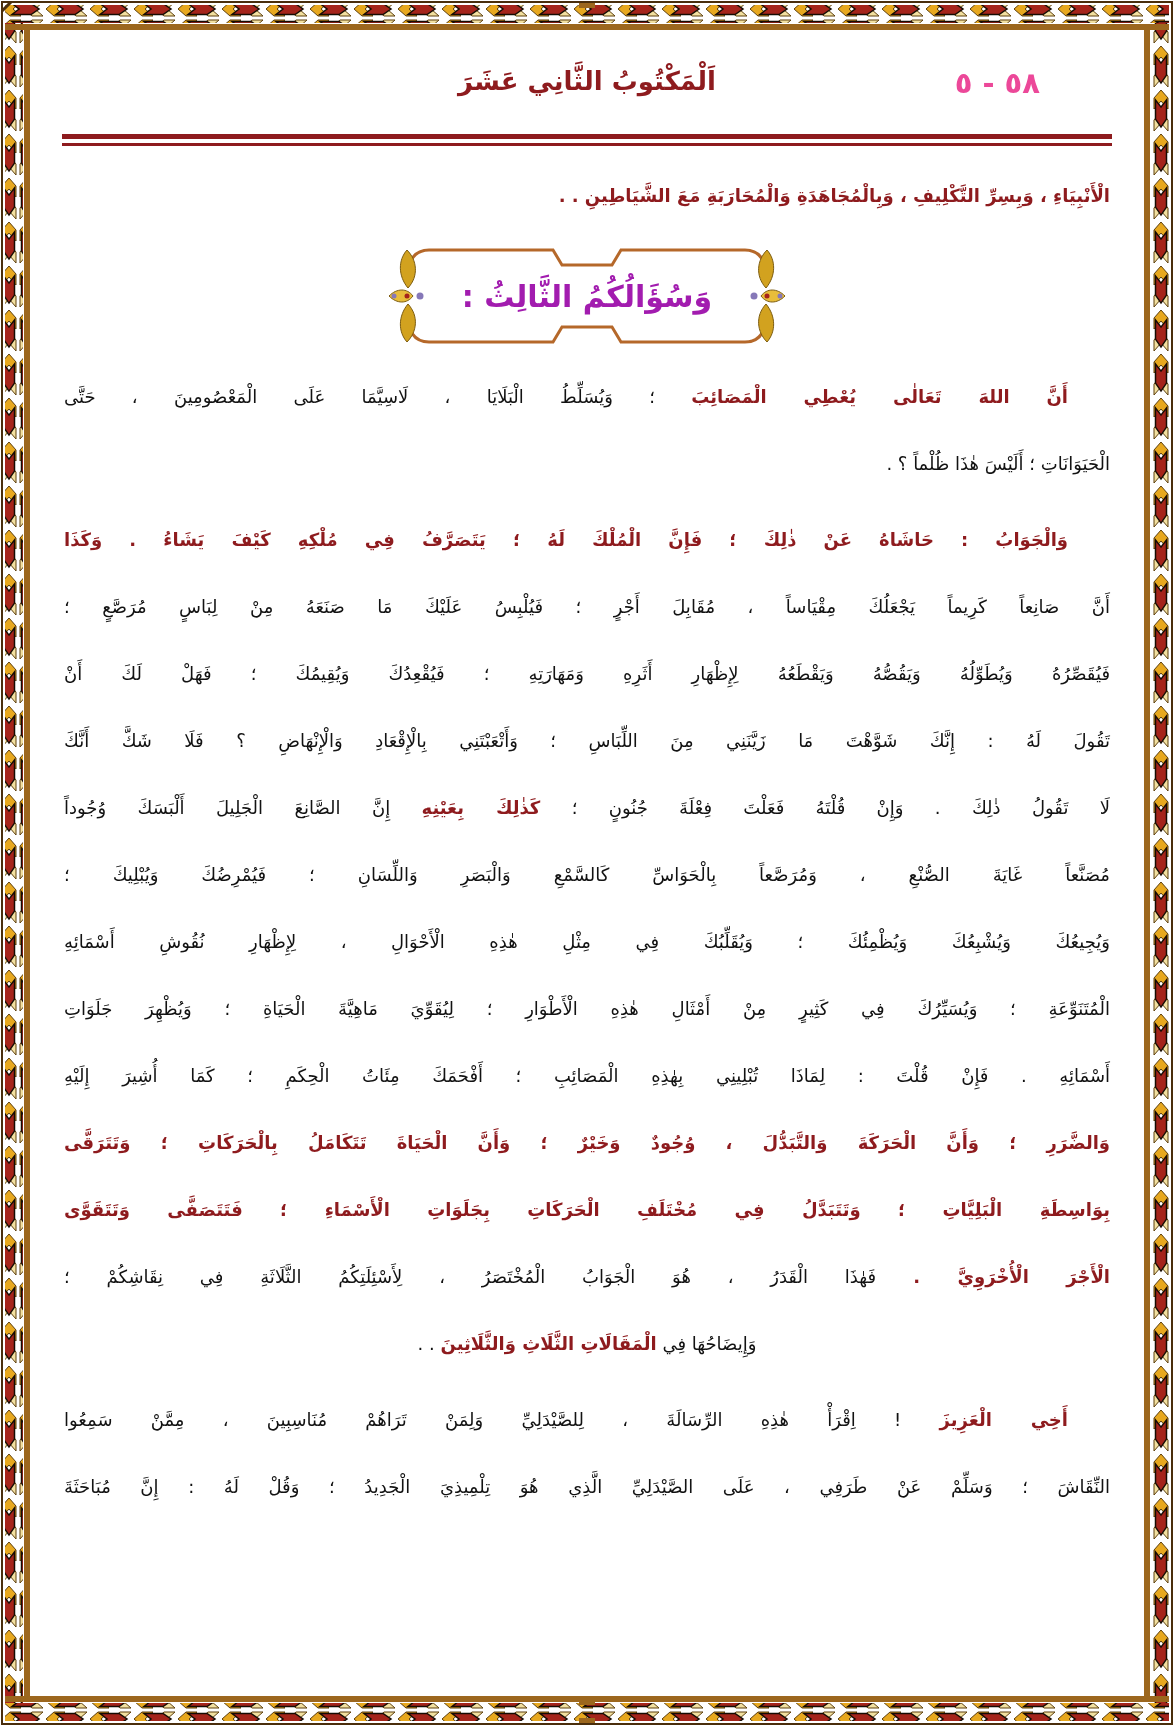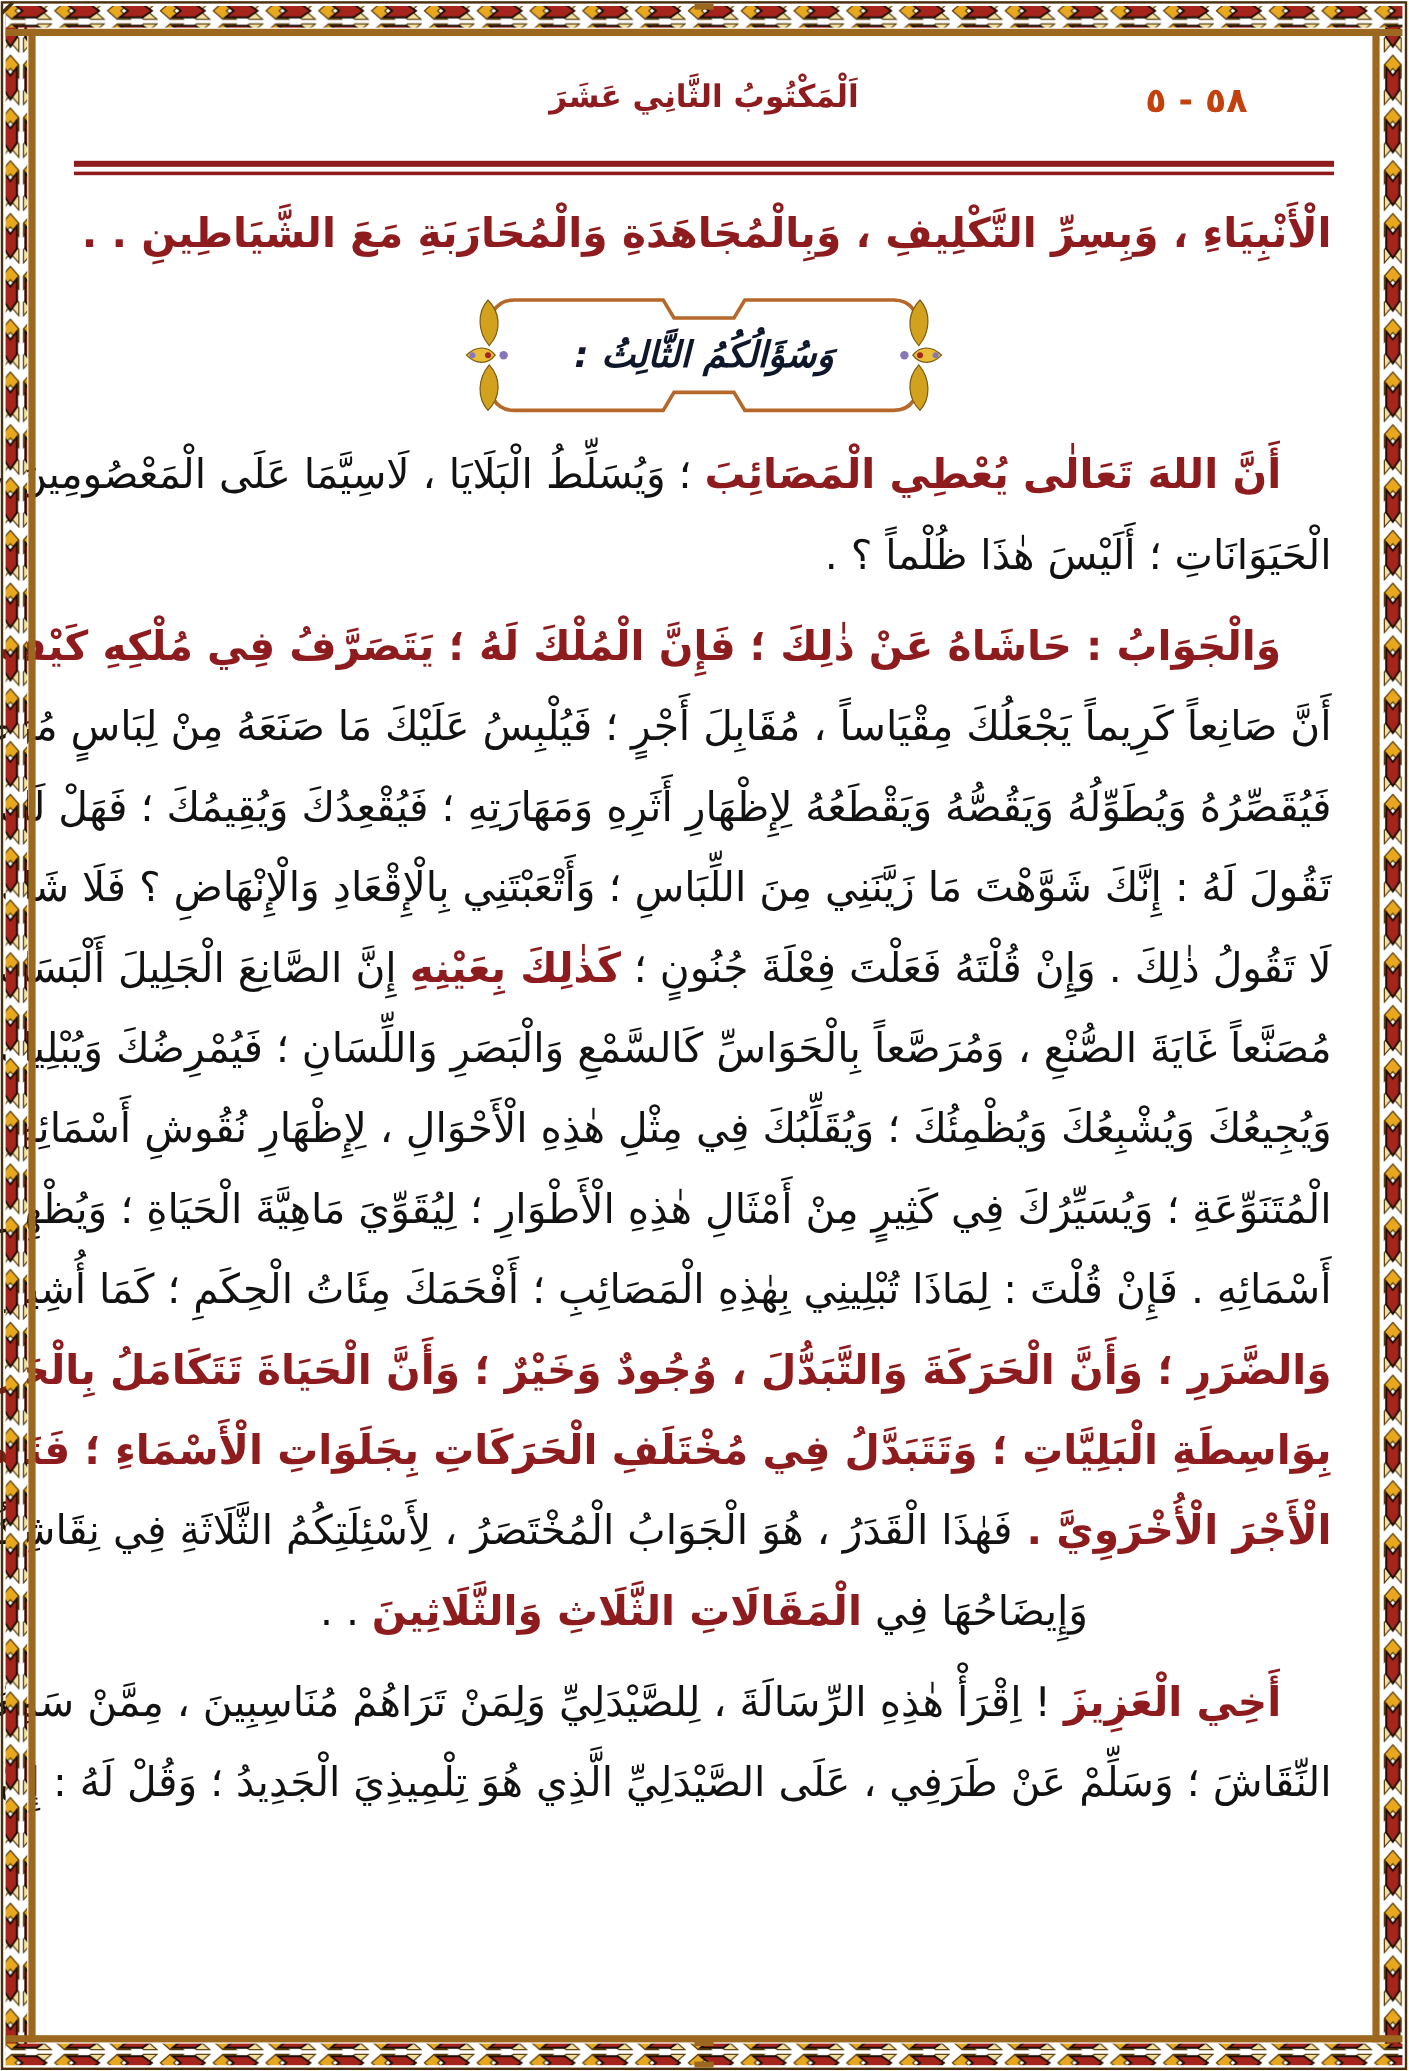--- a/index.html
+++ b/index.html
@@ -8,48 +8,48 @@
     width:1174px;height:1726px;
     background:#ffffff;
     overflow:hidden;
     font-family:"DejaVu Sans", sans-serif;
     direction:rtl;
   }
   svg.frame{position:absolute;inset:0;display:block;pointer-events:none;}
   .header{position:relative;height:146px;}
   .page-number{
     position:absolute;top:66px;right:134px;
-    font-size:29px;font-weight:bold;color:#c2410c;direction:rtl;
+    font-size:29px;font-weight:bold;color:#ec4899;direction:rtl;
   }
   .page-title{
     position:absolute;top:66px;left:0;right:0;
     text-align:center;font-size:26px;font-weight:bold;color:#8e1b1e;
   }
   .rule{
     position:absolute;bottom:0;left:62px;right:62px;
     height:4px;border-top:5px solid #8e1b1e;border-bottom:3px solid #8e1b1e;
   }
   .content{padding:16px 64px 0;direction:rtl;}
   .line{
-    height:67px;line-height:67px;font-size:34px;color:#121212;
+    height:67px;line-height:67px;font-size:18px;color:#121212;
     text-align:justify;text-align-last:justify;-moz-text-align-last:justify;
     white-space:nowrap;
   }
   .line.last{text-align-last:right;-moz-text-align-last:right;}
   .line.center{text-align:left;text-align-last:center;-moz-text-align-last:center;}
   .line.indent{padding-right:42px;}
   .line.gap{margin-top:9px;}
   .seg.red{color:#8e1b1e;font-weight:bold;}
   .obox{
     position:relative;width:400px;height:116px;margin:9px auto;
   }
   .obox svg{position:absolute;inset:0;}
   .obox .obox-label{
     position:absolute;inset:0;display:flex;align-items:center;justify-content:center;
-    font-size:30px;font-weight:bold;color:#0f172a;font-style:italic;
+    font-size:30px;font-weight:bold;color:#a21caf;
   }
 </style>
 </head>
 <body>
 
 <div class="page">
 
   <svg class="frame" width="1174" height="1726" viewBox="0 0 1174 1726" aria-hidden="true">
     <defs>
       <pattern id="chainH" width="44" height="18" patternUnits="userSpaceOnUse">

